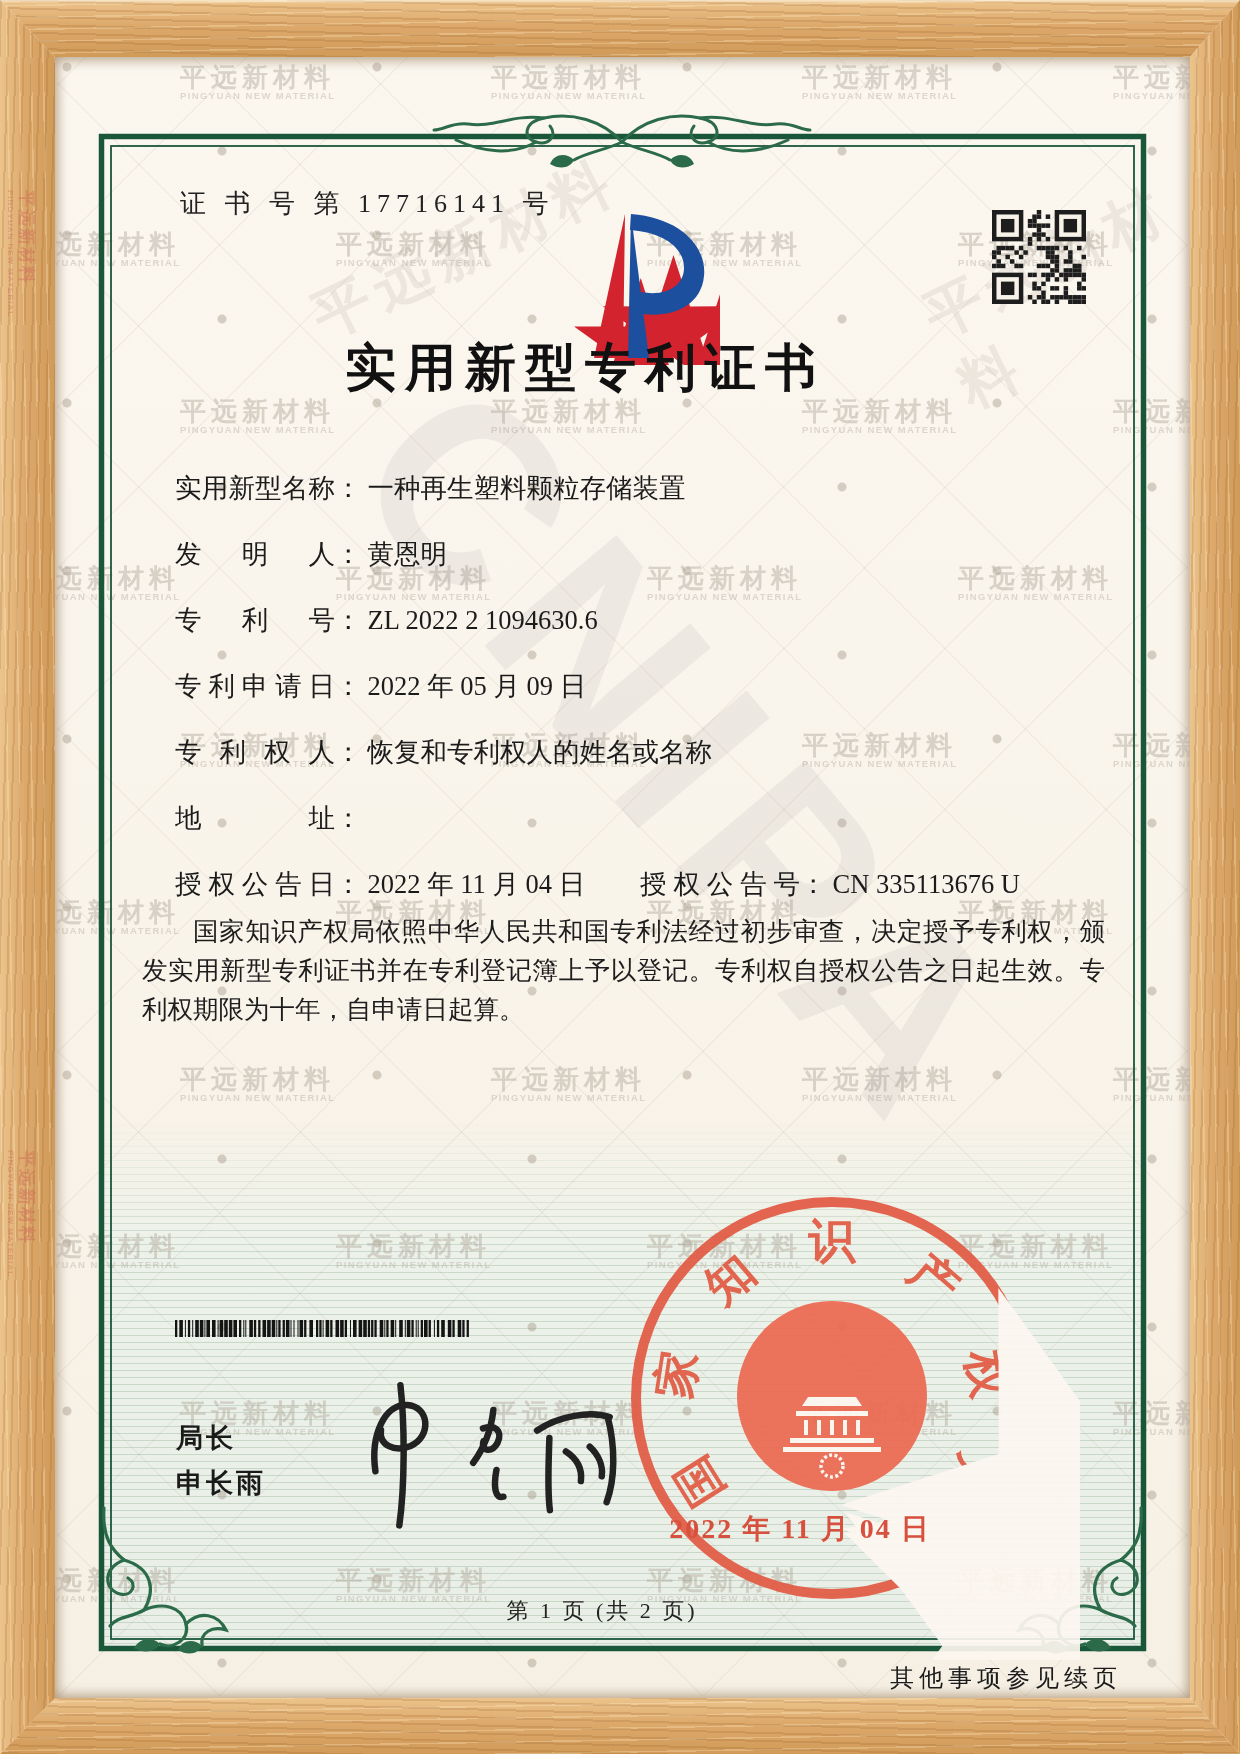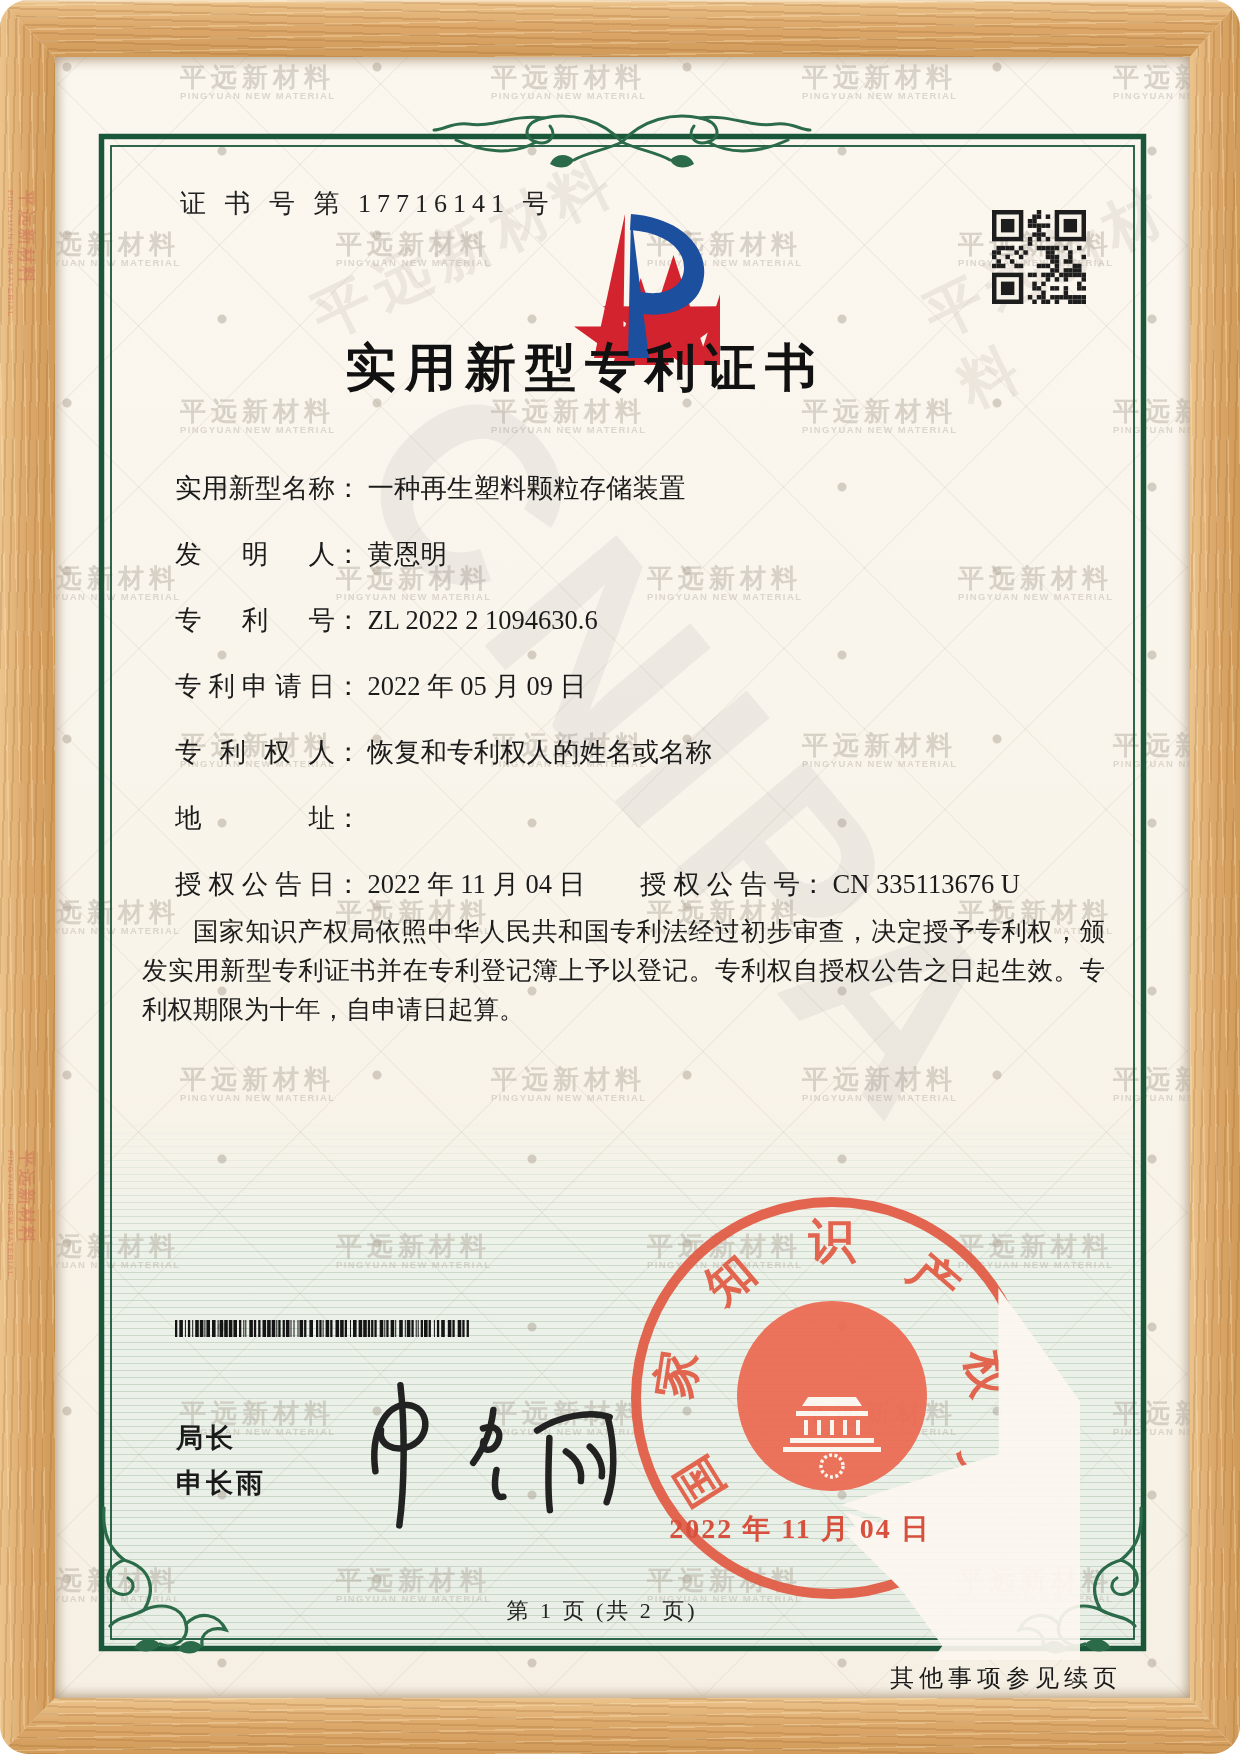--- a/index.html
+++ b/index.html
@@ -1,17 +1,17 @@
 <!DOCTYPE html>
 <html><head>
 <meta charset="utf-8">
 <style>
   html,body{margin:0;padding:0;background:#ffffff;}
   #page{position:relative;width:1240px;height:1754px;overflow:hidden;
-        background:#f8f3e9;font-family:"Liberation Serif","DejaVu Serif",serif;color:#1c1c1c;border-radius:28px;}
+        background:#f8f3e9;font-family:"Liberation Serif","DejaVu Serif",serif;color:#1c1c1c;}
 
   
   .paper{position:absolute;left:55px;top:57px;right:50px;bottom:56px;z-index:0;
          background:linear-gradient(180deg,#fbf7ef 0%,#f9f4ea 55%,#f6f0e4 100%);
          box-shadow:inset 0 5px 12px rgba(100,60,15,.22),inset 0 -5px 12px rgba(100,60,15,.18),
                     inset 5px 0 12px rgba(100,60,15,.14),inset -5px 0 12px rgba(100,60,15,.14);}
 
   
   .guilloche{position:absolute;left:104px;top:1118px;width:1039px;height:530px;z-index:1;
      background:

